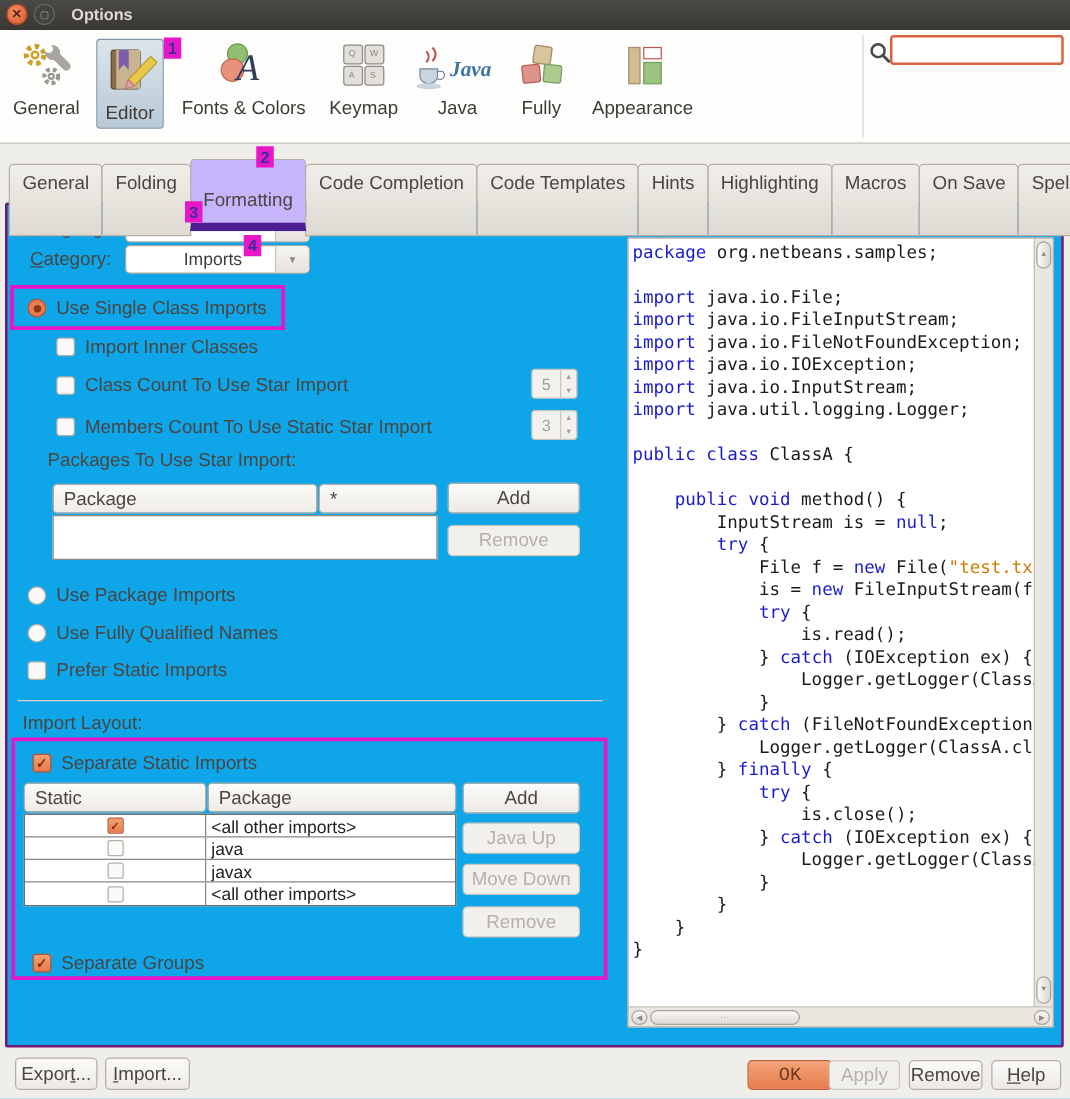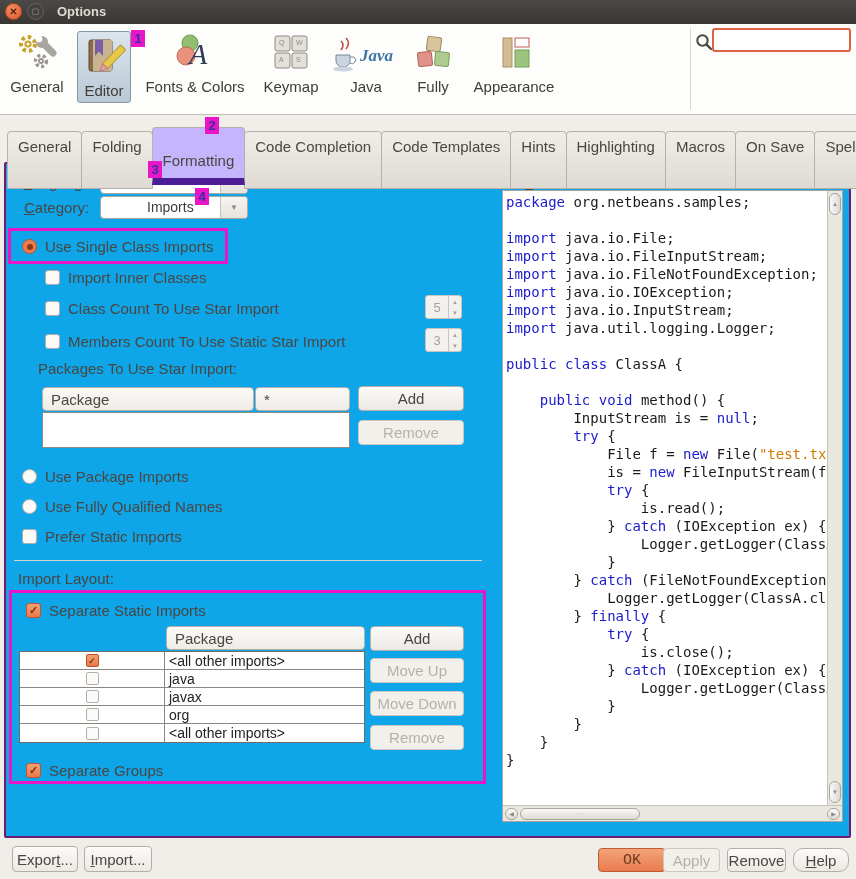--- a/index.html
+++ b/index.html
@@ -311,20 +311,23 @@
   </div>
 
   <div class="sep-hr" style="left:8px;top:396px;width:468px;"></div>
   <div class="lbl" style="left:12px;top:406px;">Import Layout:</div>
 
   <div class="row" style="left:20px;top:438px;">
     <span class="cb checked"></span>
     <span>Separate Static Imports</span>
   </div>
 
+  <div class="btn hdrbtn" style="left:13px;top:462px;width:146px;height:24px;">
+      <span>Static</span>
+    </div>
   <div class="btn hdrbtn" style="left:160px;top:462px;width:199px;height:24px;">
       <span>Package</span>
     </div>
 
   <div class="lt" style="left:13px;top:487px;width:346px;">
       <div class="ltrow">
         <div class="ltc1">
           <span class="cb small checked"></span>
         </div>
         <div class="ltc2">&lt;all other imports&gt;</div>
@@ -338,35 +341,29 @@
       <div class="ltrow">
         <div class="ltc1">
           <span class="cb small"></span>
         </div>
         <div class="ltc2">javax</div>
       </div>
       <div class="ltrow">
         <div class="ltc1">
           <span class="cb small"></span>
         </div>
-        <div class="ltc2">org</div>
-      </div>
-      <div class="ltrow">
-        <div class="ltc1">
-          <span class="cb small"></span>
-        </div>
         <div class="ltc2">&lt;all other imports&gt;</div>
       </div>
     </div>
 
   <div class="btn" style="left:364px;top:462px;width:94px;height:25px;">
       <span>Add</span>
     </div>
   <div class="btn disabled" style="left:364px;top:494px;width:94px;height:25px;">
-      <span>Move Up</span>
+      <span>Java Up</span>
     </div>
   <div class="btn disabled" style="left:364px;top:527px;width:94px;height:25px;">
       <span>Move Down</span>
     </div>
   <div class="btn disabled" style="left:364px;top:561px;width:94px;height:25px;">
       <span>Remove</span>
     </div>
 
   <div class="row" style="left:20px;top:598px;">
     <span class="cb checked"></span>
@@ -404,15 +401,15 @@
   </div>
 <div class="btn primary" style="left:598px;top:848px;width:68px;height:24px;font-family:Liberation Mono, monospace;">
     <span>OK</span>
   </div>
 <div class="btn disabled" style="left:663px;top:848px;width:57px;height:24px;">
     <span>Apply</span>
   </div>
 <div class="btn" style="left:727px;top:848px;width:59px;height:24px;">
     <span>Remove</span>
   </div>
-<div class="btn" style="left:793px;top:848px;width:56px;height:24px;border-radius:10px;">
+<div class="btn" style="left:793px;top:848px;width:56px;height:24px;">
     <span><span></span><span class="mn">H</span><span>elp</span></span>
   </div>
 
 </body></html>

